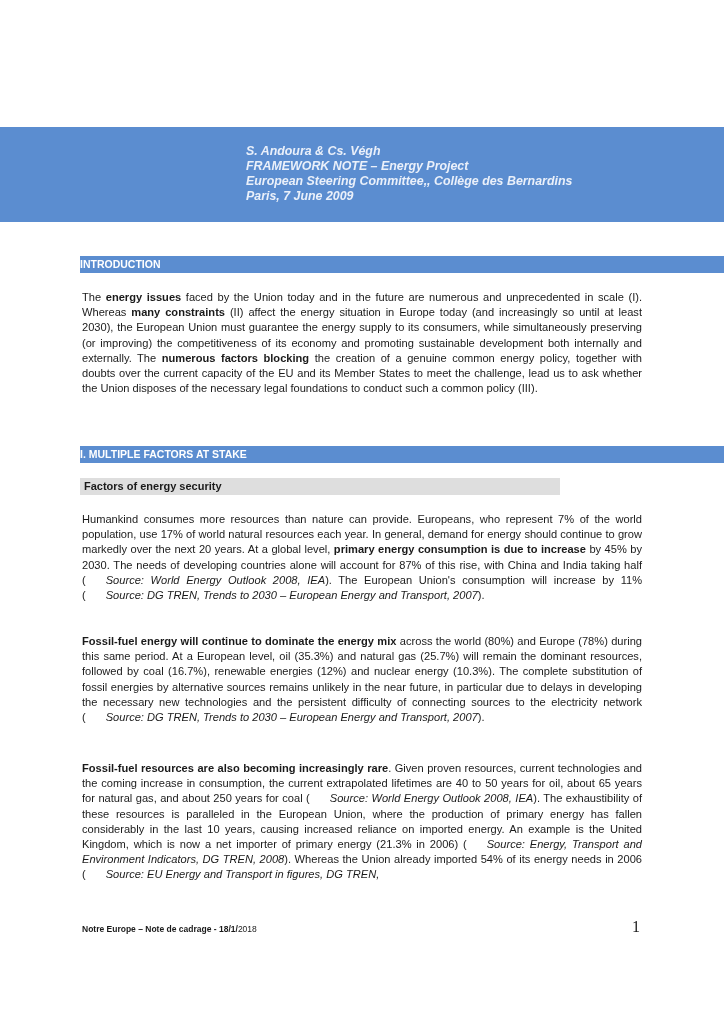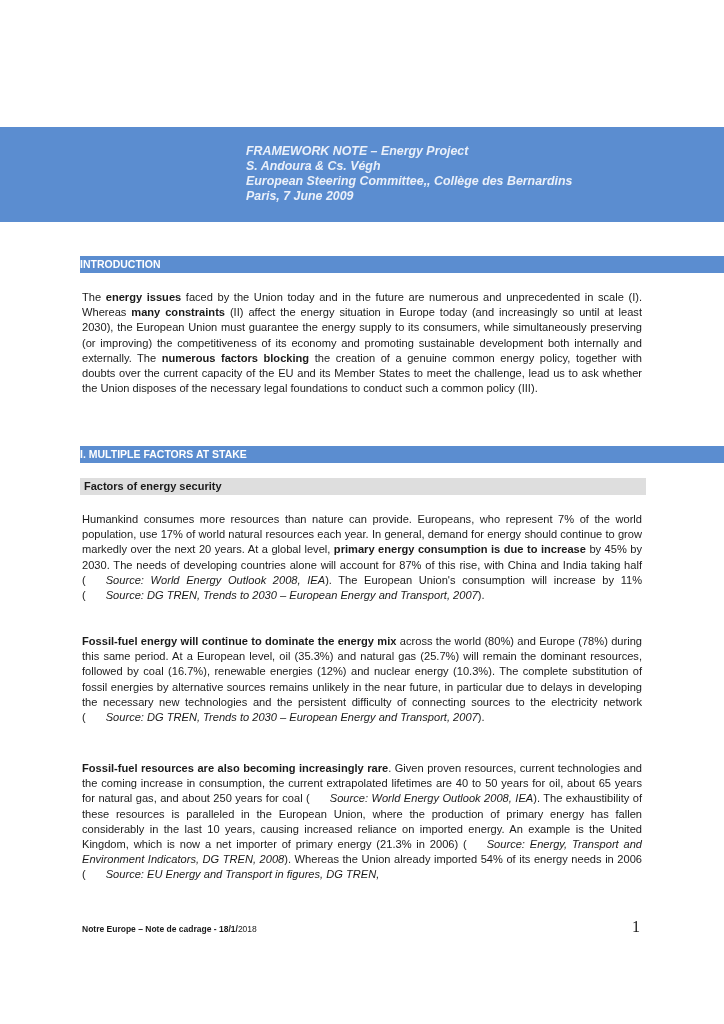--- a/index.html
+++ b/index.html
@@ -12,36 +12,36 @@
   .logo-bar { position: absolute; left: 185px; top: 0px; width: 6px; height: 75px; background: #f2b622; }
   .logo-flag { position: absolute; left: 3px; top: 53px; width: 10px; height: 12px;
     background: repeating-linear-gradient(to bottom, #ffffff 0 2px, #9fb9e2 2px 3px); }
   .logo-stars { position: absolute; left: 20px; top: 53px; width: 11px; height: 11px; border: 1px dotted #e9eef8; border-radius: 50%; }
   .logo-tag { position: absolute; left: 34px; top: 48px; width: 148px; text-align: right; font-size: 10px; line-height: 11px; font-style: italic; color: #eef2fa; font-family: "DejaVu Sans", sans-serif; }
   .meta { position: absolute; left: 246px; top: 17px; font-size: 12.4px; line-height: 15px; color: #eaf0fa; font-style: italic; font-weight: bold; }
   .meta div { white-space: nowrap; }
 
   .section-bar { position: absolute; left: 80px; width: 676px; height: 17px; background: #5b8dd0; color: #ffffff;
                  font-size: 10.5px; font-weight: bold; line-height: 17px; padding-left: 0; box-sizing: border-box; }
-  .sub-bar { position: absolute; left: 80px; width: 566px; height: 17px; background: #dedede; color: #1a1a1a;
+  .sub-bar { position: absolute; left: 80px; width: 480px; height: 17px; background: #dedede; color: #1a1a1a;
              font-size: 11px; font-weight: bold; line-height: 17px; padding-left: 4px; box-sizing: border-box; }
   .para { position: absolute; left: 82px; width: 560px; font-size: 11.1px; line-height: 15.2px; text-align: justify; }
   .para b { font-weight: bold; }
   .para i { font-style: italic; margin-left: 20px; }
   .footer-left { position: absolute; left: 82px; top: 924px; font-size: 8.5px; font-weight: bold; color: #1a1a1a; }
   .footer-left span.light { font-weight: normal; }
   .footer-page { position: absolute; left: 632px; top: 918px; font-size: 16px; font-family: "Liberation Serif", serif; color: #1a1a1a; }
 </style>
 </head>
 <body>
 
 <div class="banner">
   <div class="meta">
+    <div>S. Andoura &amp; Cs. Végh</div>
     <div>FRAMEWORK NOTE – Energy Project</div>
-    <div>S. Andoura &amp; Cs. Végh</div>
     <div>European Steering Committee,, Collège des Bernardins</div>
     <div>Paris, 7 June 2009</div>
   </div>
 </div>
 
 <div class="section-bar" style="top:256px;">INTRODUCTION</div>
 
 <div class="para" style="top:290px;"><span>The </span><b>energy issues</b><span> faced by the Union today and in the future are numerous and unprecedented in scale (I). Whereas </span><b>many constraints</b><span> (II) affect the energy situation in Europe today (and increasingly so until at least 2030), the European Union must guarantee the energy supply to its consumers, while simultaneously preserving (or improving) the competitiveness of its economy and promoting sustainable development both internally and externally. The </span><b>numerous factors blocking</b><span> the creation of a genuine common energy policy, together with doubts over the current capacity of the EU and its Member States to meet the challenge, lead us to ask whether the Union disposes of the necessary legal foundations to conduct such a common policy (III).</span></div>
 
 <div class="section-bar" style="top:446px;">I. MULTIPLE FACTORS AT STAKE</div>

